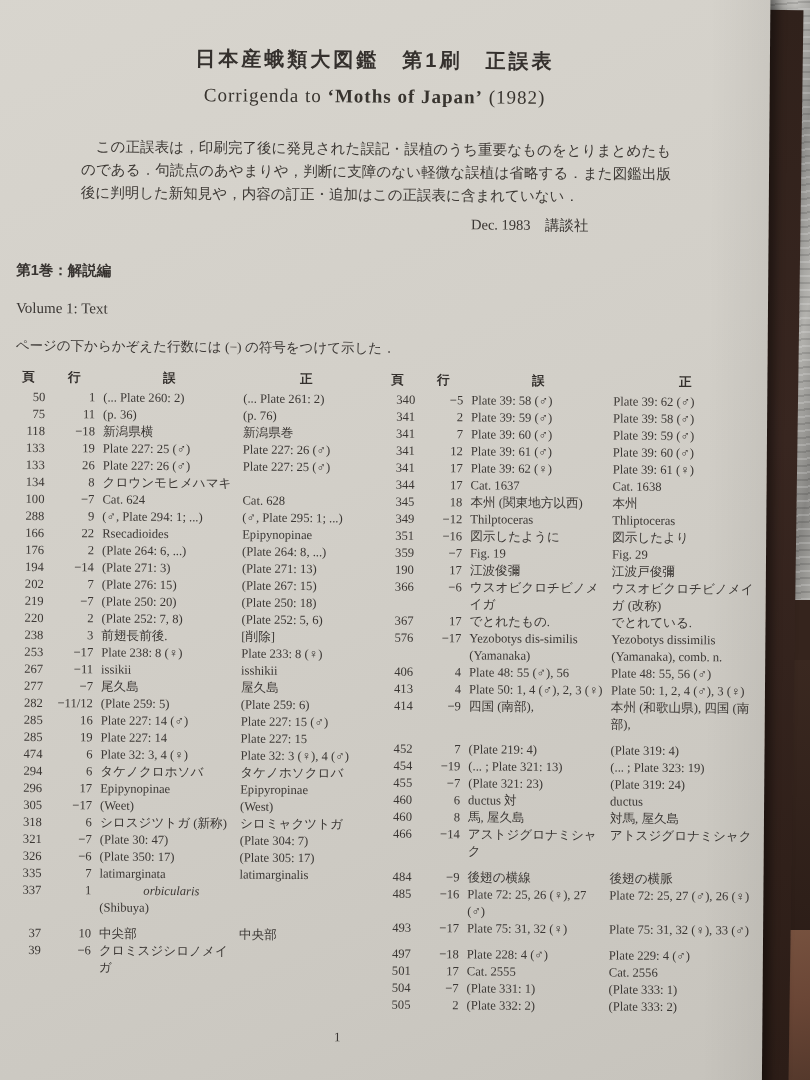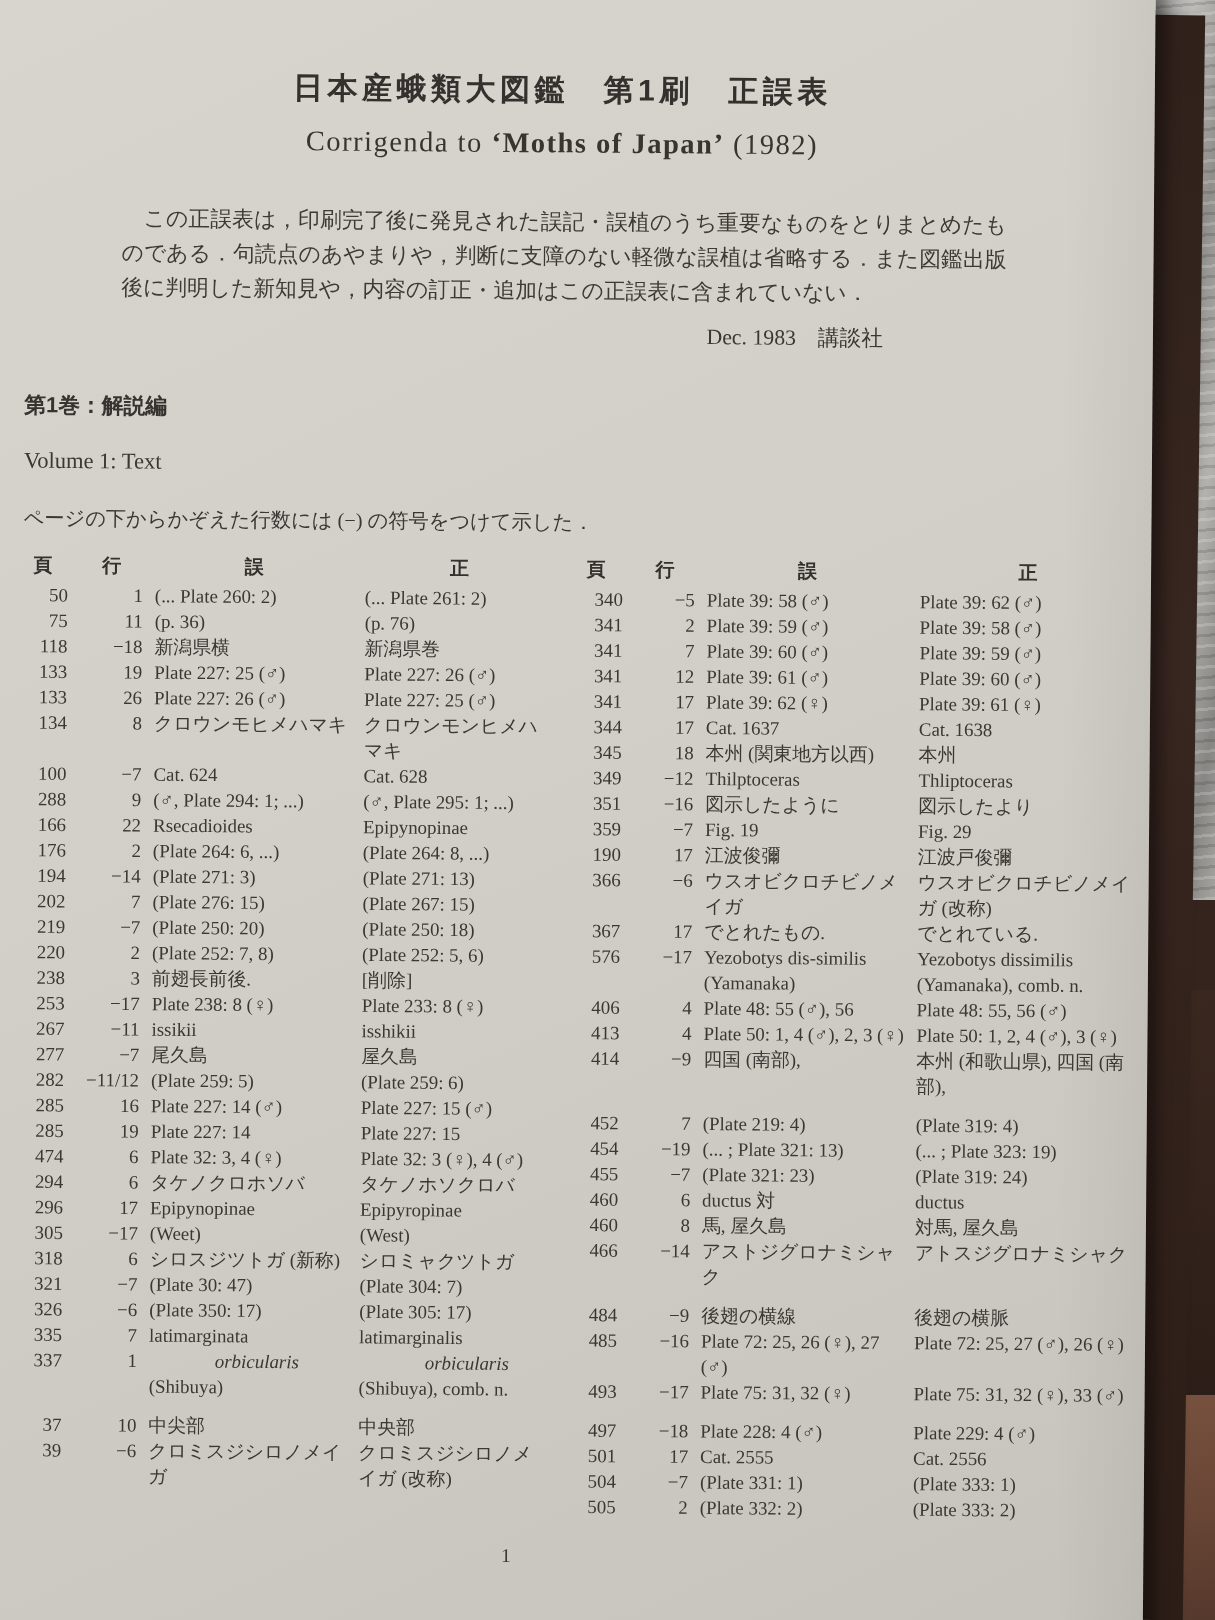--- a/index.html
+++ b/index.html
@@ -154,21 +154,20 @@
             <div class="row">
     <span class="cp">133</span>
     <span class="cl">26</span>
     <span class="ce">Plate 227: 26 (♂)</span>
     <span class="cc">Plate 227: 25 (♂)</span>
   </div>
             <div class="row">
     <span class="cp">134</span>
     <span class="cl">8</span>
     <span class="ce">クロウンモヒメハマキ</span>
-    <span class="cc">クロウンモンヒメハマキ</span>
   </div>
             <div class="row">
     <span class="cp">100</span>
     <span class="cl">−7</span>
     <span class="ce">Cat. 624</span>
     <span class="cc">Cat. 628</span>
   </div>
             <div class="row">
     <span class="cp">288</span>
     <span class="cl">9</span>
@@ -298,33 +297,31 @@
             <div class="row">
     <span class="cp">335</span>
     <span class="cl">7</span>
     <span class="ce"><span class="seg-bold">latimarginata</span></span>
     <span class="cc"><span class="seg-bold">latimarginalis</span></span>
   </div>
             <div class="row">
     <span class="cp">337</span>
     <span class="cl">1</span>
     <span class="ce"><span class="seg-italic">orbicularis</span><span> (Shibuya)</span></span>
-    <span class="cc"><span class="seg-italic">orbicularis</span><span> (Shibuya), </span><span class="seg-bold">comb. n.</span></span>
   </div>
             <div class="row gap">
     <span class="cp">37</span>
     <span class="cl">10</span>
     <span class="ce">中尖部</span>
     <span class="cc">中央部</span>
   </div>
             <div class="row">
     <span class="cp">39</span>
     <span class="cl">−6</span>
     <span class="ce">クロミスジシロノメイガ</span>
-    <span class="cc">クロミスジシロノメイガ (改称)</span>
   </div>
           </div>
       </div>
       <div class="col right">
         <div class="hdr">
           <span class="hp">頁</span>
           <span class="hl">行</span>
           <span class="he">誤</span>
           <span class="hc">正</span>
         </div>

